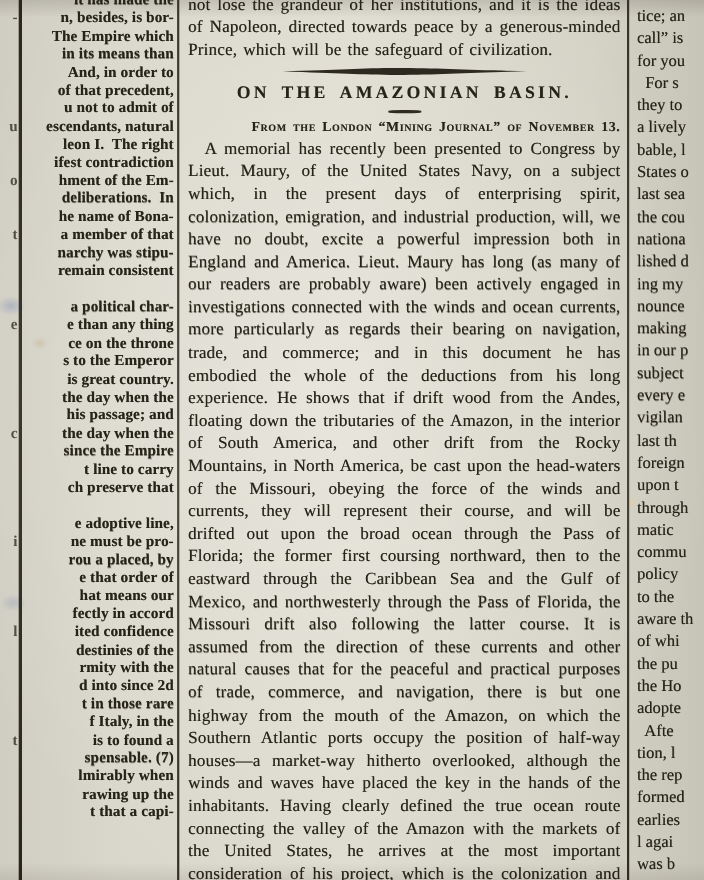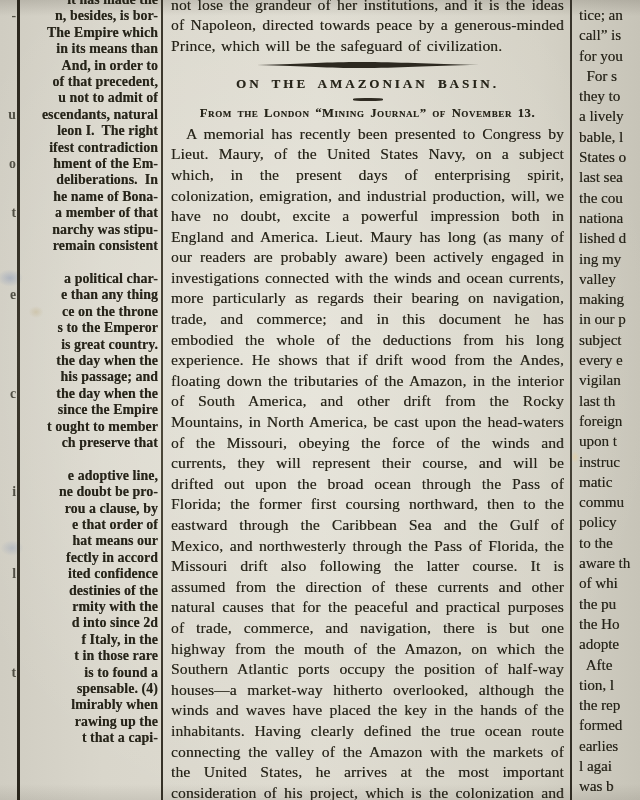--- a/index.html
+++ b/index.html
@@ -42,26 +42,26 @@
     position:absolute;left:171px;top:-5px;width:393px;height:810px;overflow:hidden;
   }
   .prev-end{
     font-size:15.5px;line-height:20.4px;text-align:justify;
     letter-spacing:0.15px;word-spacing:1.5px;
     text-shadow:0.3px 0.3px 0.4px rgba(40,35,25,0.55);
   }
   .divider{display:block;margin:5px auto 2px auto;}
   .heading{
     margin:7px 0 0 0;text-align:center;
-    font-size:13px;font-weight:bold;letter-spacing:3px;word-spacing:4px;
+    font-size:16px;font-weight:bold;letter-spacing:3px;word-spacing:4px;
     text-shadow:0.3px 0.3px 0.4px rgba(40,35,25,0.45);
   }
   .heading-rule{width:30px;height:2.5px;background:#2f2b22;margin:6px auto 5px auto;border-radius:40%;}
   .byline{
-    text-align:center;font-variant:small-caps;font-weight:bold;
+    text-align:right;font-variant:small-caps;font-weight:bold;
     font-size:12.5px;letter-spacing:0.6px;word-spacing:2px;margin-bottom:3px;
     text-shadow:0.2px 0.2px 0.3px rgba(40,35,25,0.5);
   }
   .article-body{
     font-size:15.5px;line-height:20.6px;text-align:justify;text-indent:15px;
     letter-spacing:0.15px;word-spacing:1.6px;
     text-shadow:0.3px 0.3px 0.45px rgba(40,35,25,0.55);
   }
   
   .col-right{
@@ -148,37 +148,37 @@
       <div class="line">&nbsp;</div>
       <div class="line">a political char-</div>
       <div class="line">e than any thing</div>
       <div class="line">ce on the throne</div>
       <div class="line">s to the Emperor</div>
       <div class="line">is great country.</div>
       <div class="line">the day when the</div>
       <div class="line">his passage; and</div>
       <div class="line">the day when the</div>
       <div class="line">since the Empire</div>
-      <div class="line">t ought to member</div>
+      <div class="line">t line to carry</div>
       <div class="line">ch preserve that</div>
       <div class="line">&nbsp;</div>
       <div class="line">e adoptive line,</div>
-      <div class="line">ne doubt be pro-</div>
-      <div class="line">rou a clause, by</div>
+      <div class="line">ne must be pro-</div>
+      <div class="line">rou a placed, by</div>
       <div class="line">e that order of</div>
       <div class="line">hat means our</div>
       <div class="line">fectly in accord</div>
       <div class="line">ited confidence</div>
       <div class="line">destinies of the</div>
       <div class="line">rmity with the</div>
       <div class="line">d into since 2d</div>
+      <div class="line">t in those rare</div>
       <div class="line">f Italy, in the</div>
-      <div class="line">t in those rare</div>
       <div class="line">is to found a</div>
-      <div class="line">spensable. (4)</div>
+      <div class="line">spensable. (7)</div>
       <div class="line">lmirably when</div>
       <div class="line">rawing up the</div>
       <div class="line">t that a capi-</div>
       <div class="line">&nbsp;</div>
     </div>
 
   <div class="vrule b"></div>
 
   <div class="col-center">
     <p class="prev-end" style="margin:0;">not lose the grandeur of her institutions, and it is the ideas of Napoleon, directed towards peace by a generous-minded Prince, which will be the safeguard of civilization.</p>
@@ -205,30 +205,30 @@
       <div class="line">  For s</div>
       <div class="line">they to</div>
       <div class="line">a lively</div>
       <div class="line">bable, l</div>
       <div class="line">States o</div>
       <div class="line">last sea</div>
       <div class="line">the cou</div>
       <div class="line">nationa</div>
       <div class="line">lished d</div>
       <div class="line">ing my</div>
-      <div class="line">valley</div>
+      <div class="line">nounce</div>
       <div class="line">making</div>
       <div class="line">in our p</div>
       <div class="line">subject</div>
       <div class="line">every e</div>
       <div class="line">vigilan</div>
       <div class="line">last th</div>
       <div class="line">foreign</div>
       <div class="line">upon t</div>
-      <div class="line">instruc</div>
+      <div class="line">through</div>
       <div class="line">matic</div>
       <div class="line">commu</div>
       <div class="line">policy</div>
       <div class="line">to the</div>
       <div class="line">aware th</div>
       <div class="line">of whi</div>
       <div class="line">the pu</div>
       <div class="line">the Ho</div>
       <div class="line">adopte</div>
       <div class="line">  Afte</div>

